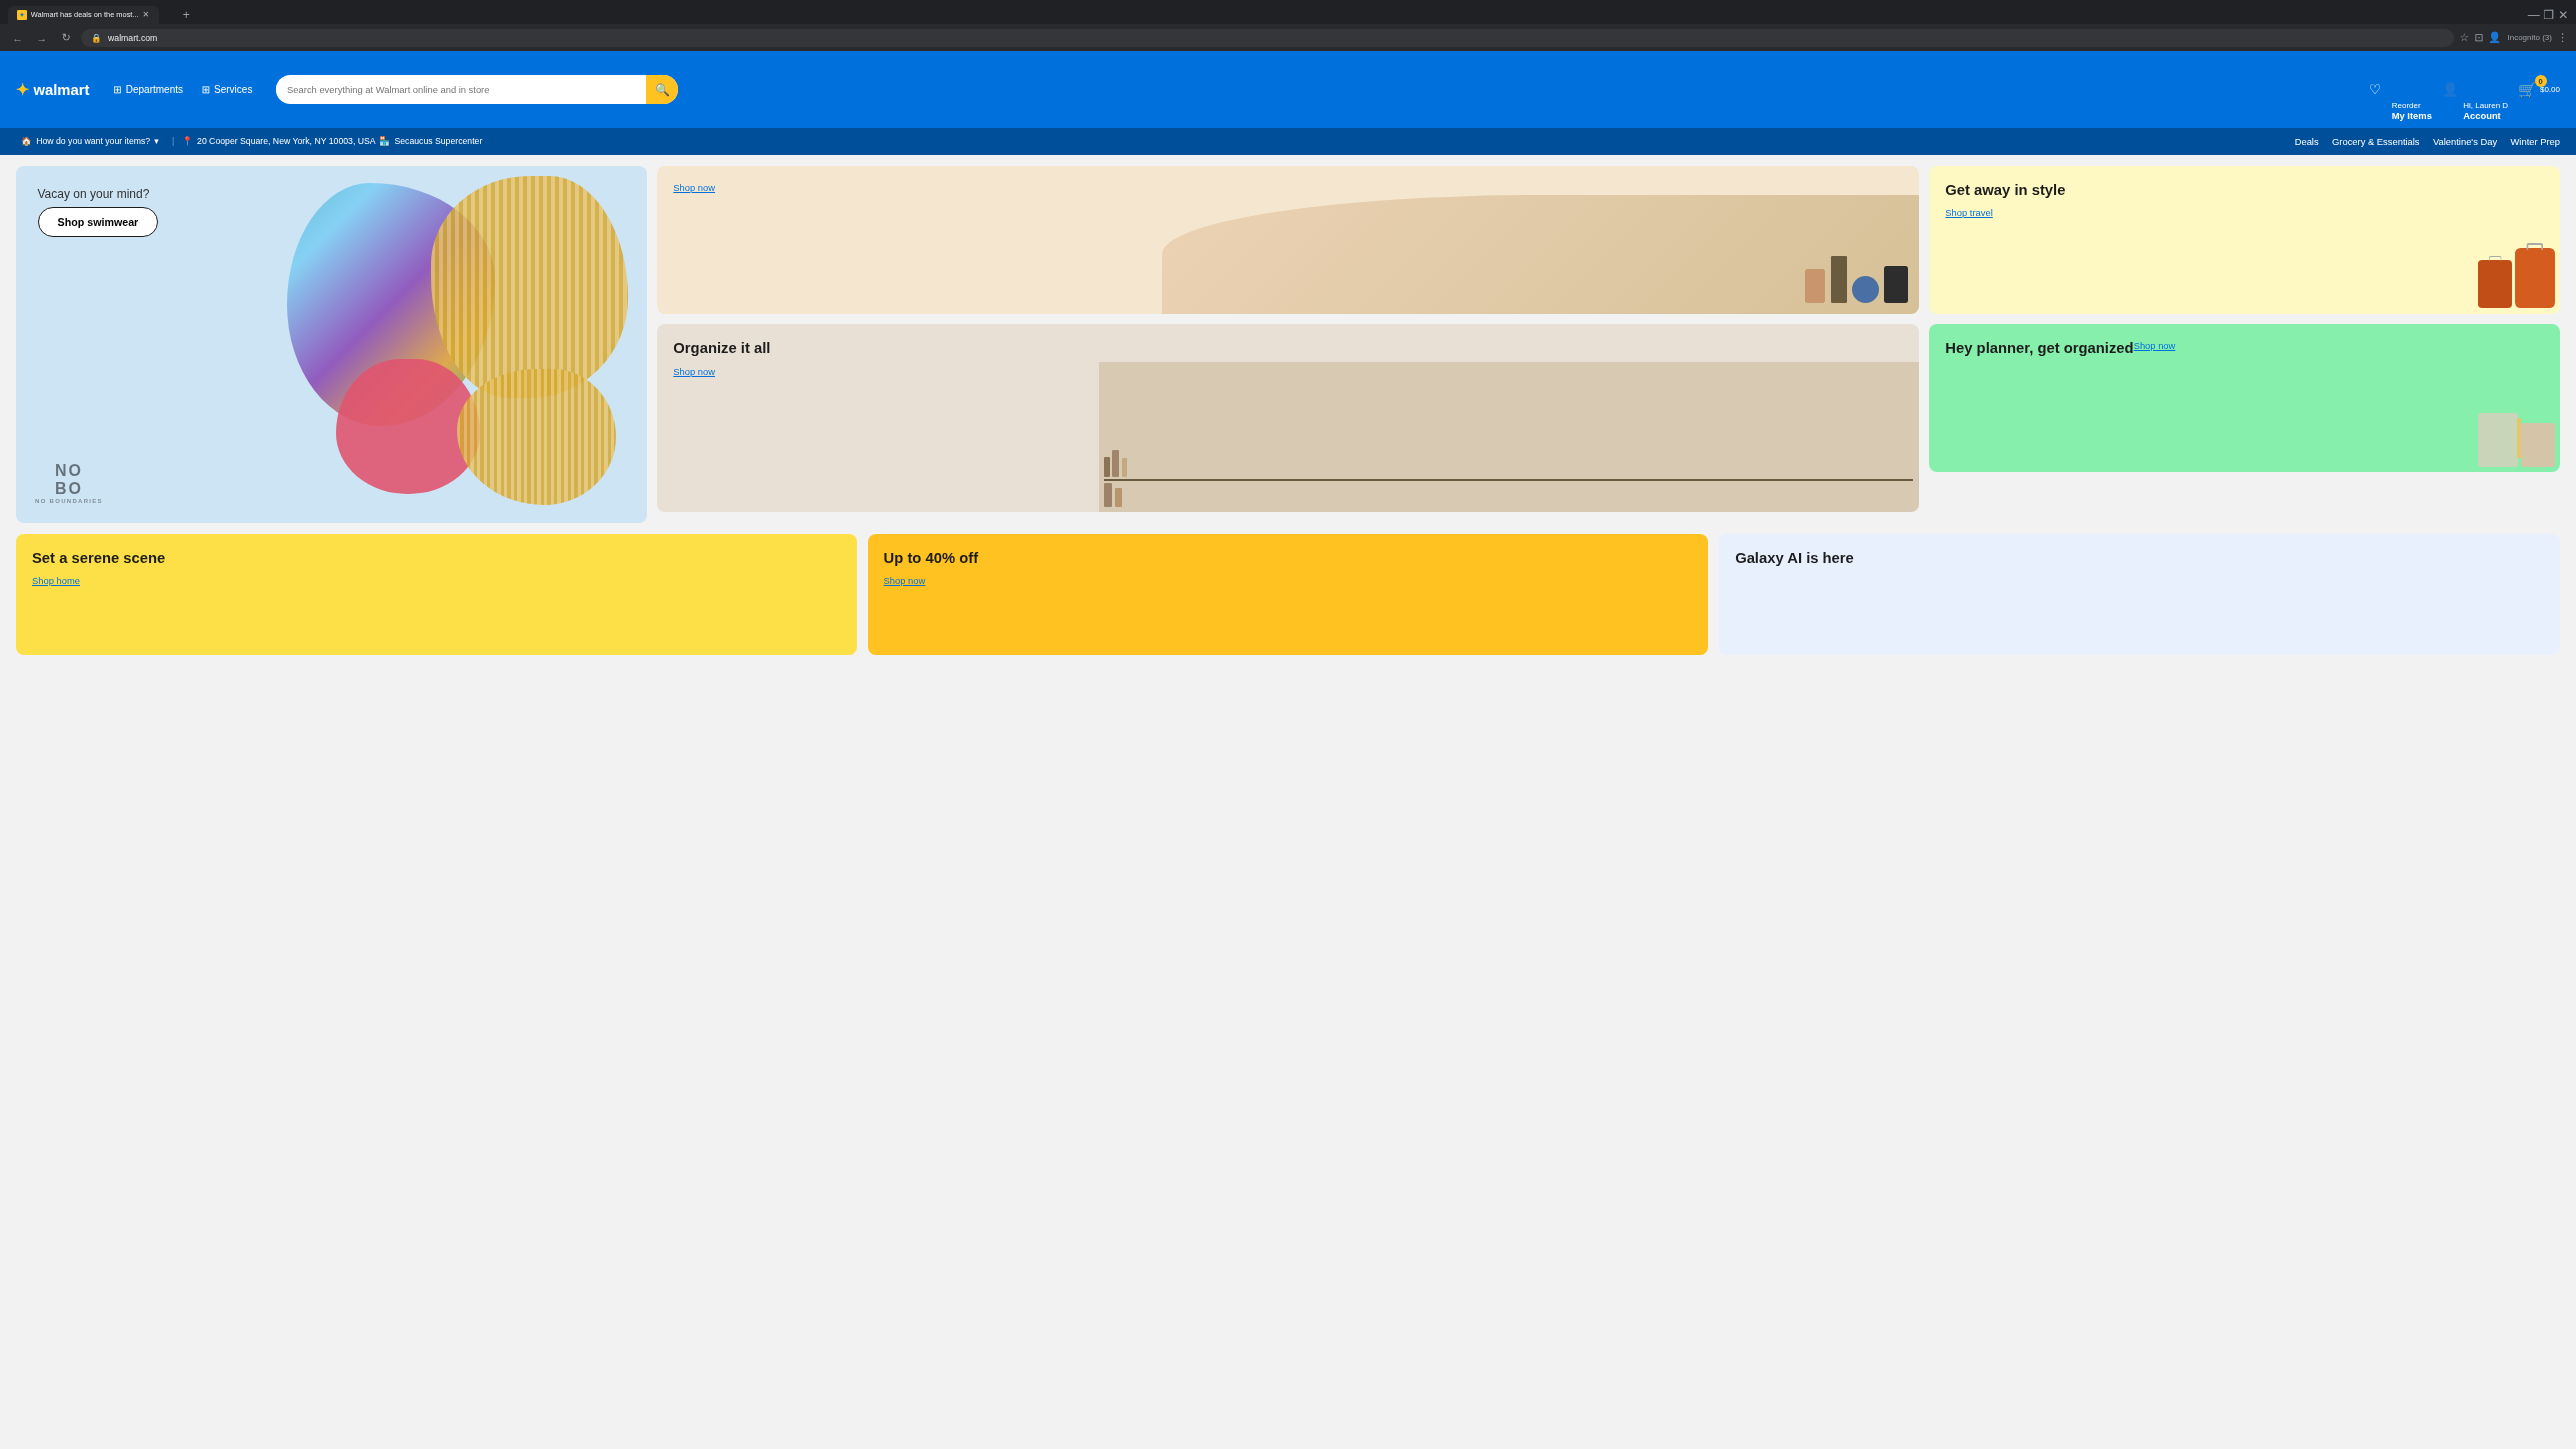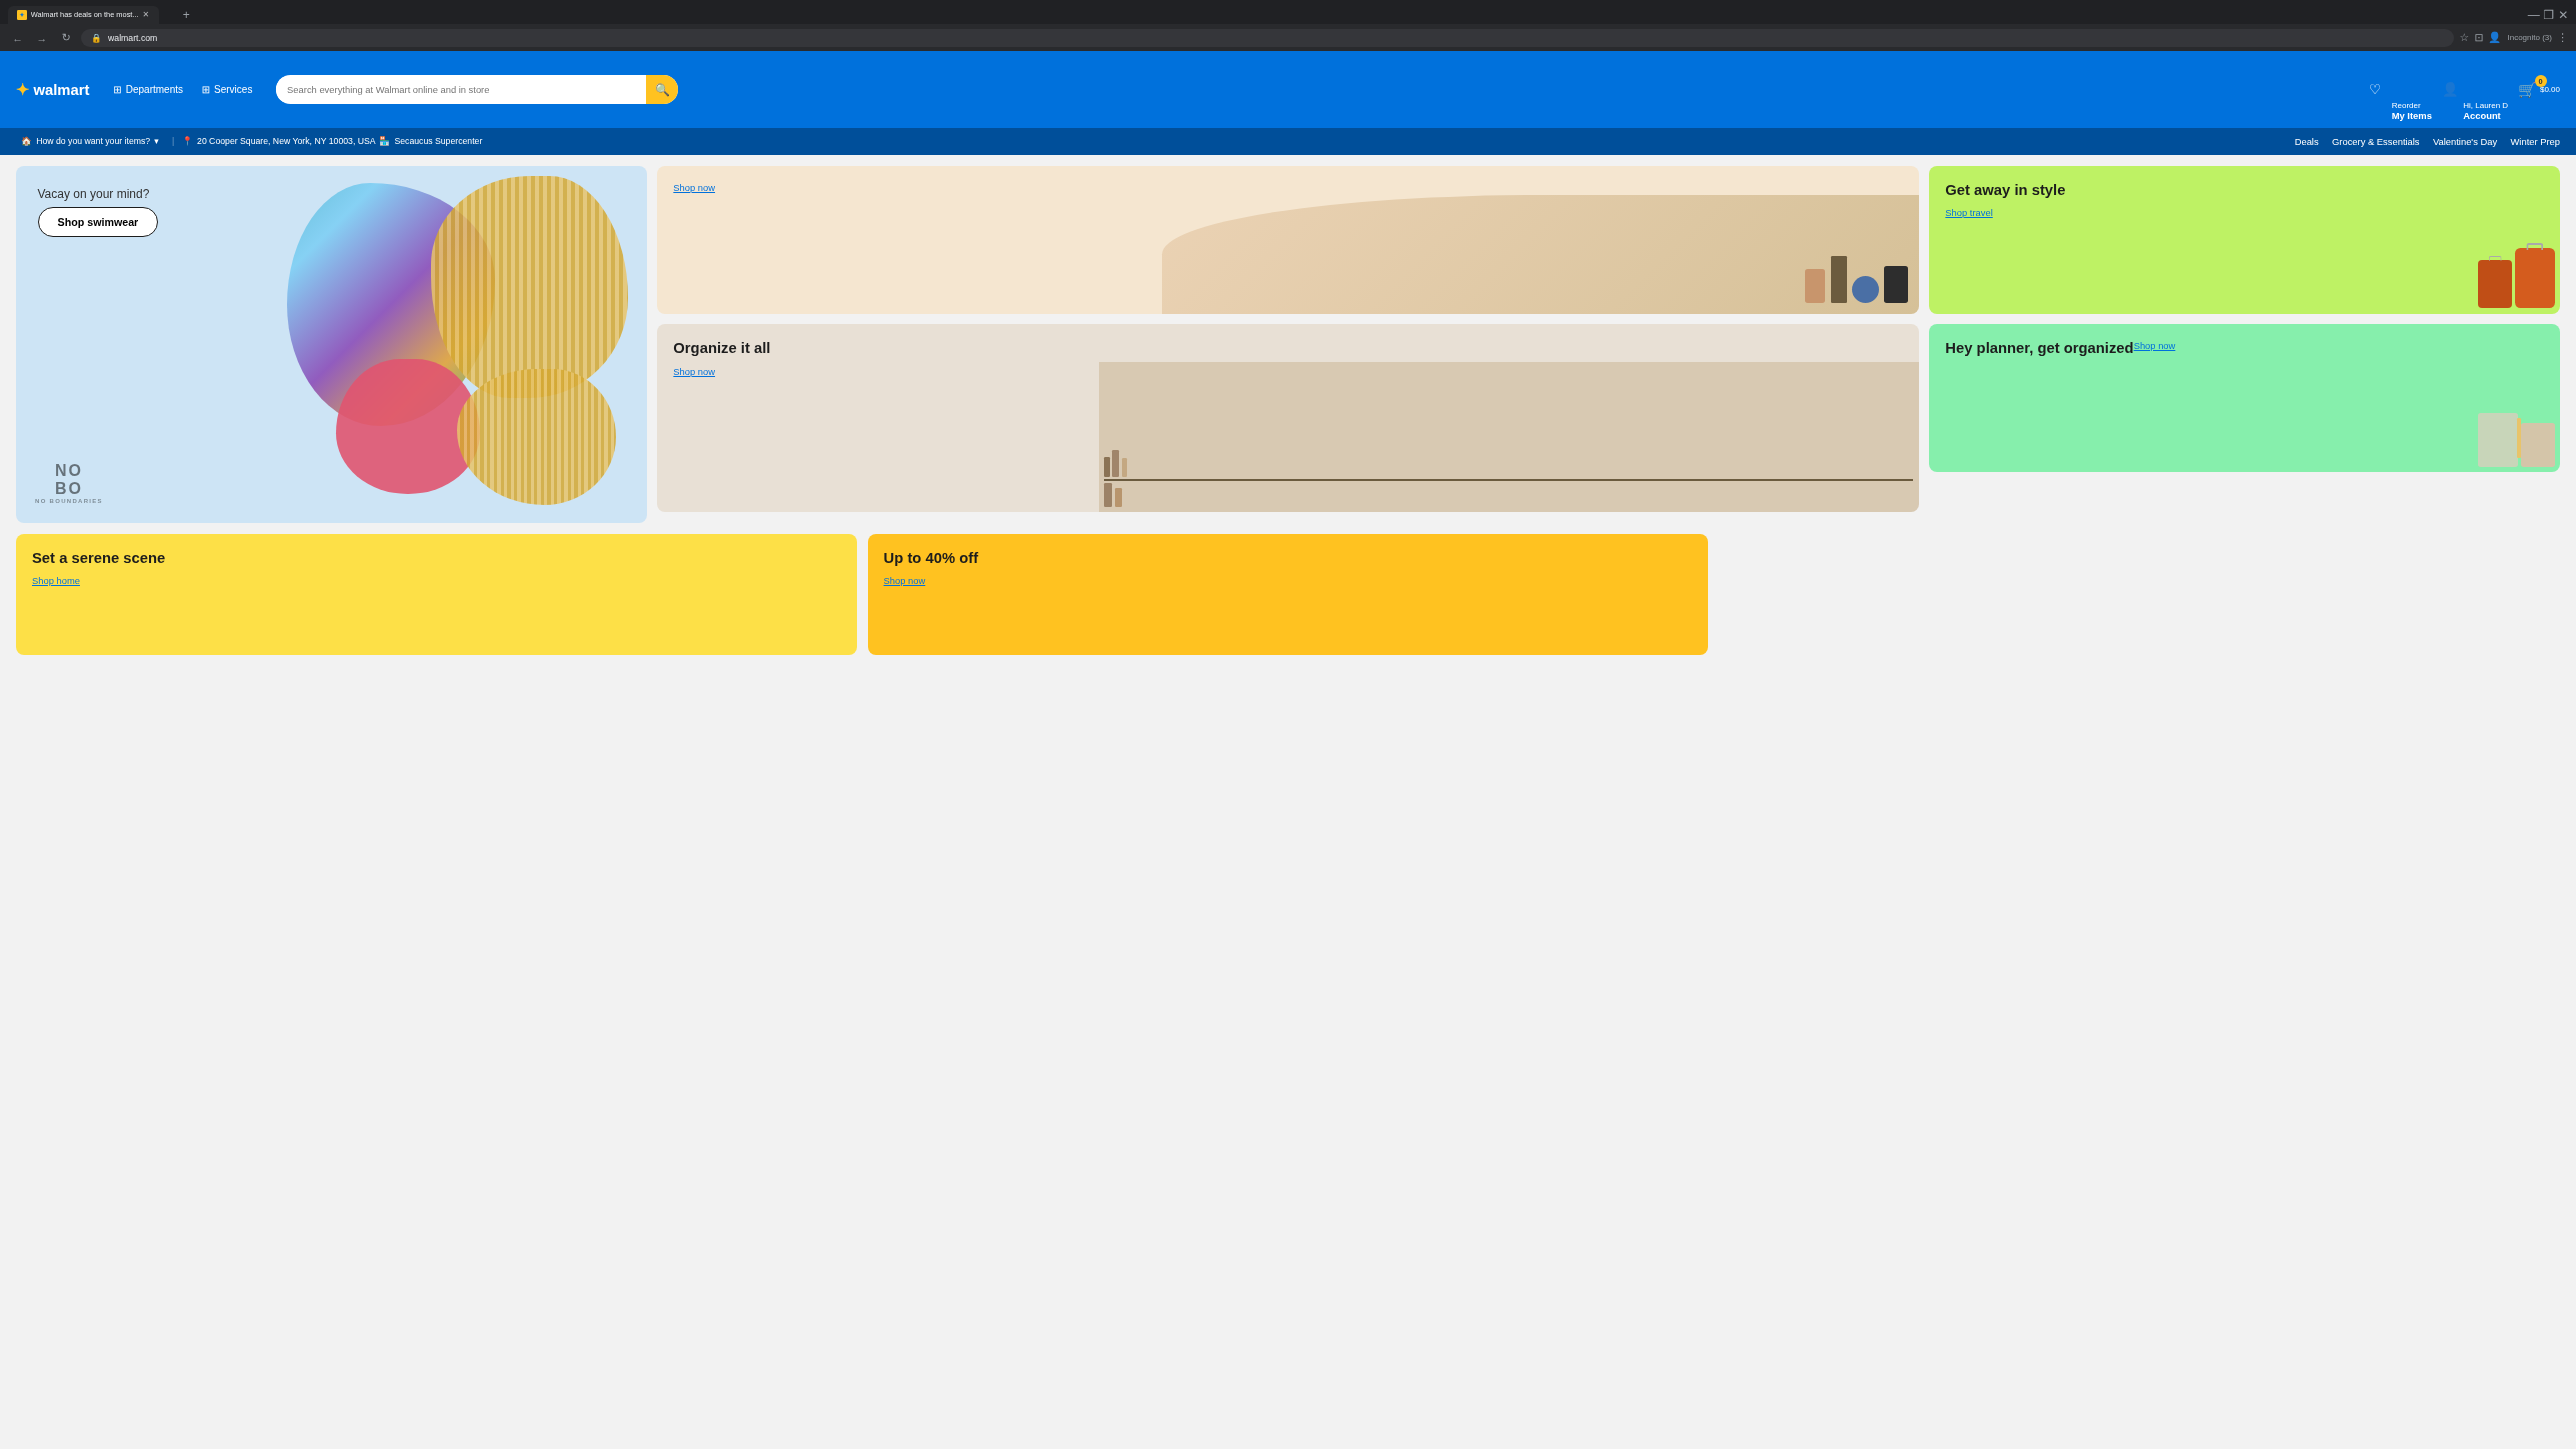--- a/index.html
+++ b/index.html
@@ -300,21 +300,21 @@
       left: 21.5px;
       font-size: 12px;
       font-weight: 900;
       color: rgba(0,0,0,0.4);
       letter-spacing: 1.3px;
       text-align: center;
     }
 
     
     .card-travel {
-      background: #bef264;
+      background: #fef9c3;
       padding: 16px;
       height: 148px;
       position: relative;
       display: flex;
       flex-direction: column;
     }
     .card-travel-img {
       position: absolute;
       right: 0; bottom: 0;
       width: 55%;
@@ -614,15 +614,18 @@
   <div class="card-serene">
     <div class="card-title">Set a serene scene</div>
     <a class="card-link">Shop home</a>
   </div>
 
   <div class="card-discount">
     <div class="card-title">Up to 40% off</div>
     <a class="card-link">Shop now</a>
   </div>
 
+  <div class="card-galaxy">
+    <div class="card-title">Galaxy AI is here</div>
+  </div>
 
 </div>
 
 
 </body></html>

